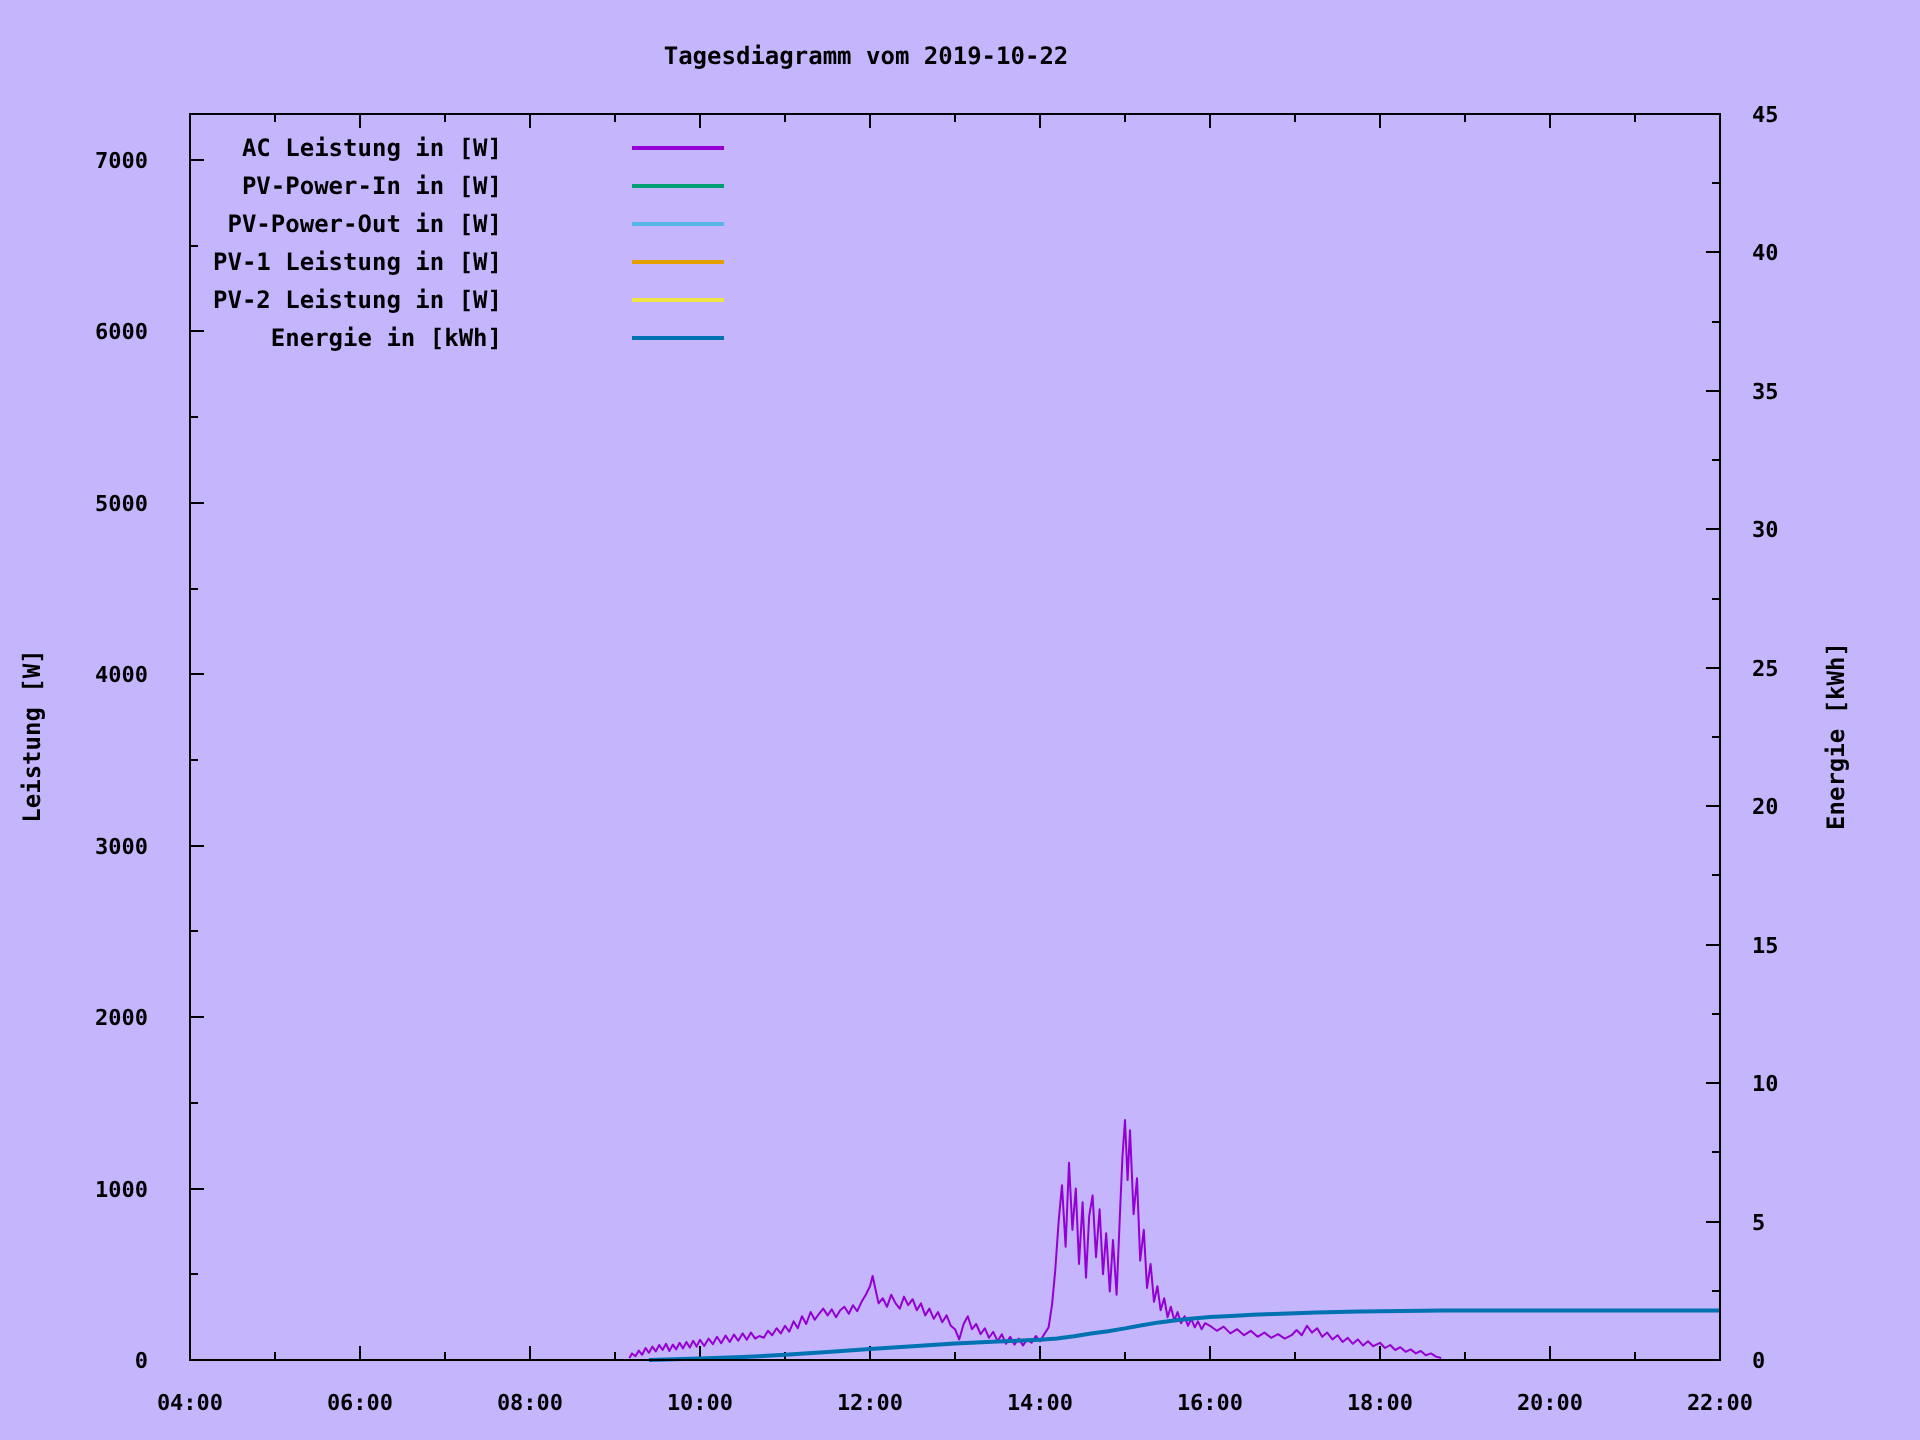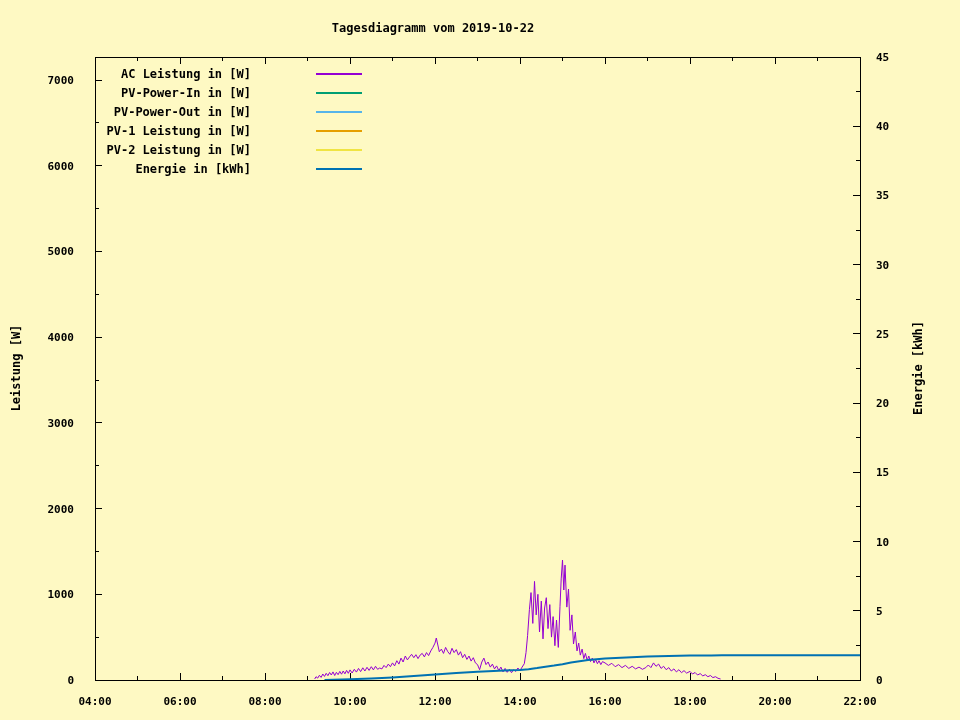--- a/index.html
+++ b/index.html
@@ -1,16 +1,16 @@
 <!DOCTYPE html>
 <html><head>
 <meta charset="utf-8">
 <style>
   html,body{margin:0;padding:0;background:#ffffff;}
-  #canvas{position:relative;width:960px;height:720px;background:#fef9c3;overflow:hidden;
+  #canvas{position:relative;width:960px;height:720px;background:#c4b5fd;overflow:hidden;
           font-family:"DejaVu Sans Mono",monospace;}
   #plot{position:absolute;left:0;top:0;}
   .txt{position:absolute;color:#000;font:bold 12px "DejaVu Sans Mono",monospace;white-space:nowrap;}
   #chart-title{left:433px;top:28px;transform:translate(-50%,-50%);}
   #ylabel{left:16px;top:368px;transform:translate(-50%,-50%) rotate(-90deg);}
   #y2label{left:918px;top:368px;transform:translate(-50%,-50%) rotate(-90deg);}
   svg text{font:bold 11px "DejaVu Sans Mono",monospace;fill:#000;}
   svg .legtxt{font:bold 12px "DejaVu Sans Mono",monospace;}
 </style>
 </head>

